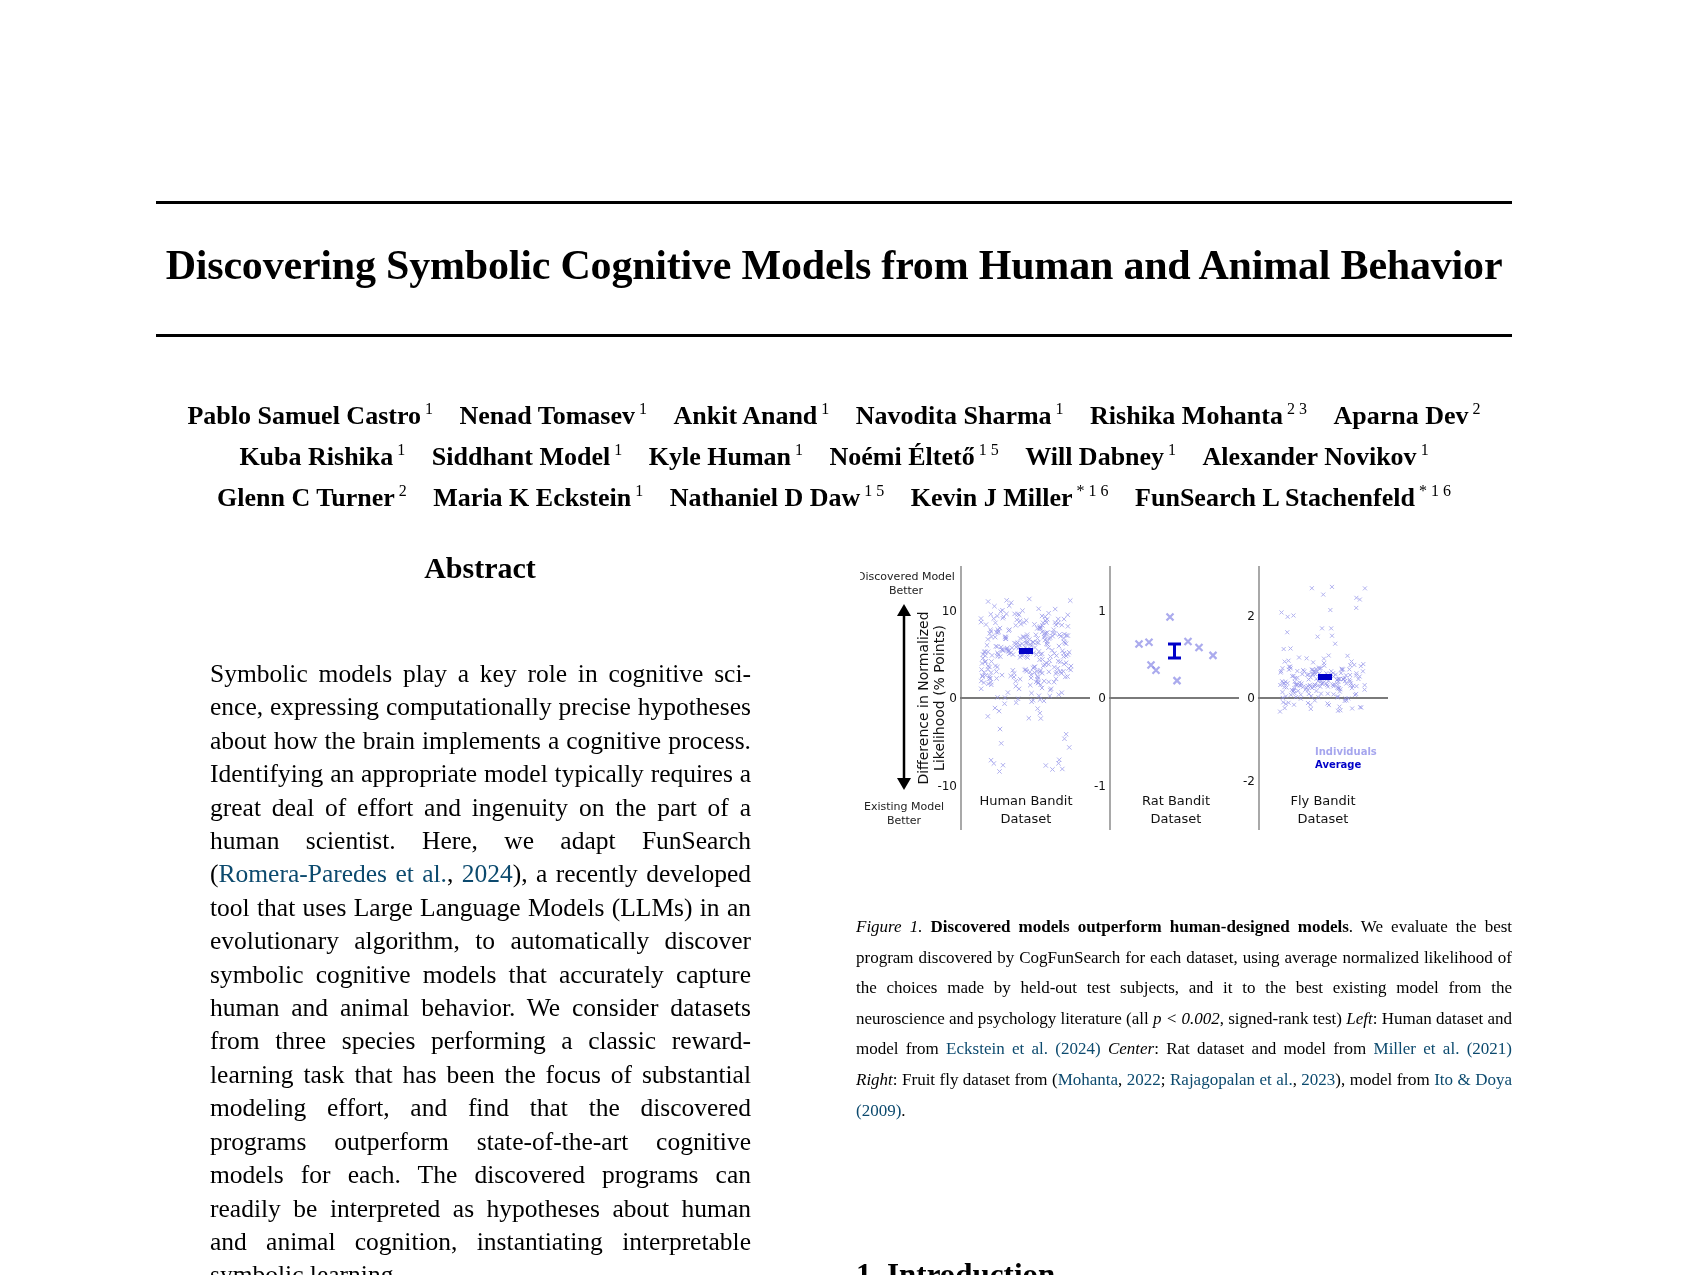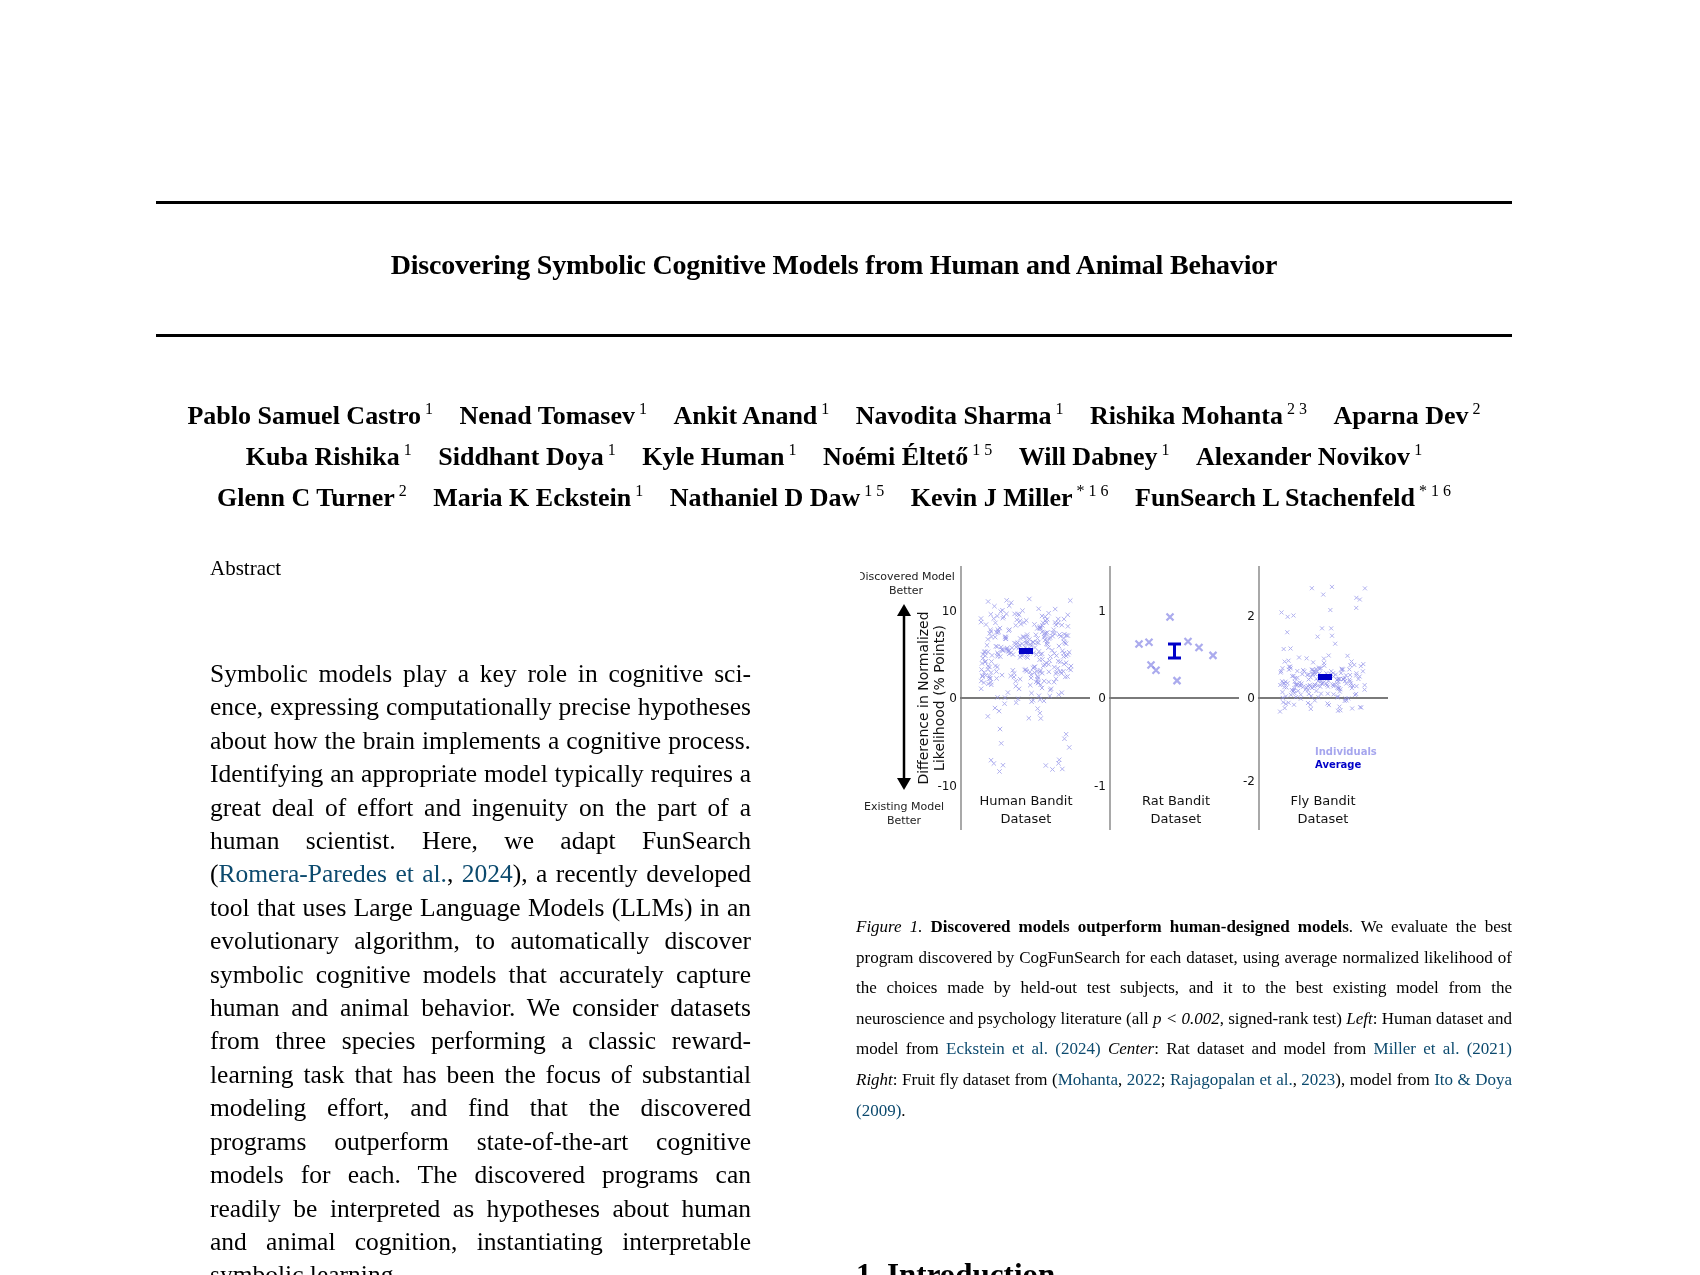--- a/index.html
+++ b/index.html
@@ -2,27 +2,27 @@
 <html><head>
 <meta charset="utf-8">
 <style>
   html, body { margin:0; padding:0; background:#ffffff; }
   body { width:1700px; height:1275px; position:relative; overflow:hidden;
          font-family:"Liberation Serif", "DejaVu Serif", serif; color:#000; }
   .rule { position:absolute; left:156px; width:1356px; height:3px; background:#000; }
   #rule-top { top:201px; }
   #rule-bottom { top:334px; }
   #title { position:absolute; top:240px; left:156px; width:1356px; text-align:center;
-           font-weight:bold; font-size:28px; line-height:50px; letter-spacing:-0.2px; }
+           font-weight:bold; font-size:42px; line-height:50px; letter-spacing:-0.2px; }
   #authors { position:absolute; top:392px; left:120px; width:1428px; text-align:center;
              font-weight:bold; font-size:26px; line-height:34px; }
   .author { white-space:nowrap; margin:12px 10px; }
   .author sup { font-weight:normal; font-size:16px; vertical-align:10px; margin-left:4px; }
-  #abstract-heading { position:absolute; top:548px; left:210px; width:540px; text-align:left;
-                      font-weight:normal; font-size:21px; line-height:40px; }
+  #abstract-heading { position:absolute; top:548px; left:210px; width:540px; text-align:center;
+                      font-weight:bold; font-size:30px; line-height:40px; }
   #abstract { position:absolute; top:657px; left:210px; width:541px; font-size:25.5px;
               line-height:33.4px; text-align:justify; hyphens:manual; }
   .link { color:#0c4a6e; }
   #figure { position:absolute; top:560px; left:860px; width:660px; height:300px; }
   #caption { position:absolute; top:912px; left:856px; width:656px; font-size:17px;
              line-height:30.6px; text-align:justify; }
   #intro-heading { position:absolute; top:1255px; left:856px; font-weight:bold; font-size:31px;
                    line-height:40px; }
   .fig-text { font-family:"DejaVu Sans", "Liberation Sans", sans-serif; }
 </style>
@@ -37,21 +37,21 @@
   <div>
     <span class="author"><span>Pablo Samuel Castro</span><sup>1</sup></span>
     <span class="author"><span>Nenad Tomasev</span><sup>1</sup></span>
     <span class="author"><span>Ankit Anand</span><sup>1</sup></span>
     <span class="author"><span>Navodita Sharma</span><sup>1</sup></span>
     <span class="author"><span>Rishika Mohanta</span><sup>2 3</sup></span>
     <span class="author"><span>Aparna Dev</span><sup>2</sup></span>
   </div>
   <div>
     <span class="author"><span>Kuba Rishika</span><sup>1</sup></span>
-    <span class="author"><span>Siddhant Doya</span><sup>1</sup></span>
+    <span class="author"><span>Siddhant Model</span><sup>1</sup></span>
     <span class="author"><span>Kyle Human</span><sup>1</sup></span>
     <span class="author"><span>Noémi Éltető</span><sup>1 5</sup></span>
     <span class="author"><span>Will Dabney</span><sup>1</sup></span>
     <span class="author"><span>Alexander Novikov</span><sup>1</sup></span>
   </div>
   <div>
     <span class="author"><span>Glenn C Turner</span><sup>2</sup></span>
     <span class="author"><span>Maria K Eckstein</span><sup>1</sup></span>
     <span class="author"><span>Nathaniel D Daw</span><sup>1 5</sup></span>
     <span class="author"><span>Kevin J Miller</span><sup>* 1 6</sup></span>

